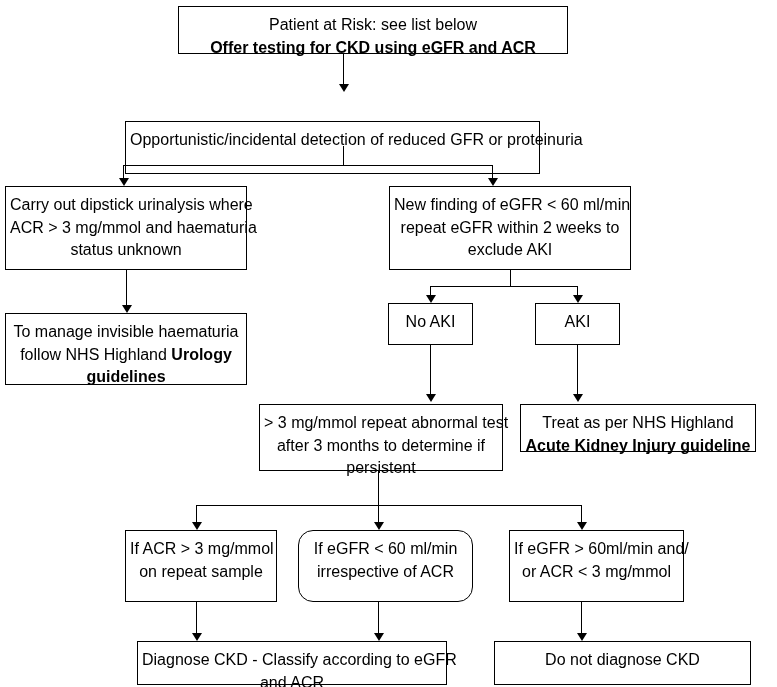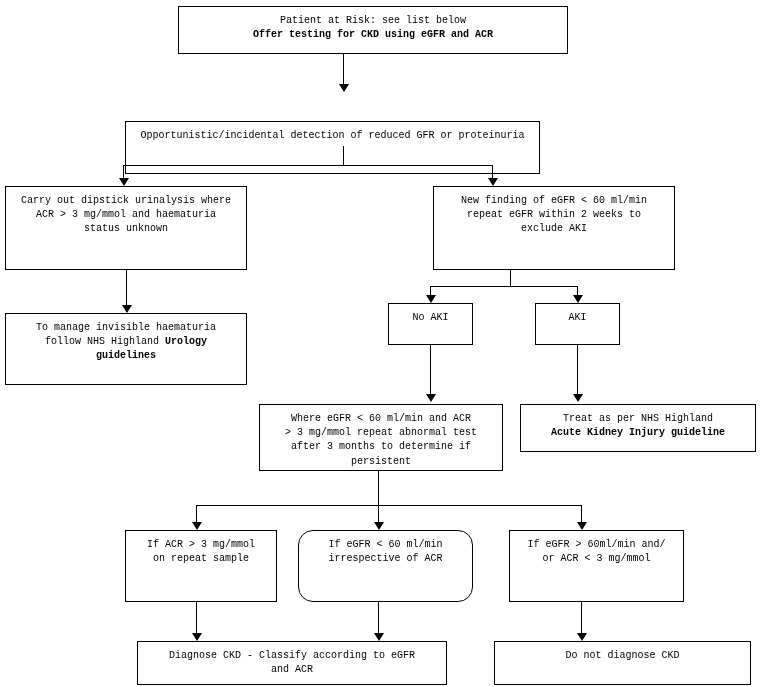--- a/index.html
+++ b/index.html
@@ -15,27 +15,26 @@
     background: #ffffff;
     font-family: "Liberation Sans", sans-serif;
     overflow: hidden;
   }
   .node {
     position: absolute;
     box-sizing: border-box;
     border: 1px solid #000000;
     background: #ffffff;
     color: #000000;
-    font-size: 10px;
+    font-size: 16px;
     line-height: 1.42;
     text-align: center;
     padding-top: 7px;
     padding-left: 4px;
     padding-right: 4px;
-    font-family: Liberation Mono, monospace;
   }
   .node .ln { display: block; white-space: pre; }
   .node .b { font-weight: bold; }
   .conn {
     position: absolute;
     background: #000000;
   }
   .vline { width: 1px; }
   .hline { height: 1px; }
   .arrow {
@@ -60,42 +59,41 @@
   <div class="node" style="left:125px; top:93px; width:415px; height:53px;margin-top:28px;">
     <span class="ln">Opportunistic/incidental detection of reduced GFR or proteinuria</span>
   </div>
 
   <div class="node" style="left:5px; top:186px; width:242px; height:84px;">
     <span class="ln">Carry out dipstick urinalysis where</span>
     <span class="ln">ACR &gt; 3 mg/mmol and haematuria</span>
     <span class="ln">status unknown</span>
   </div>
 
-  <div class="node" style="left:389px; top:186px; width:242px; height:84px;margin-left:44px;">
+  <div class="node" style="left:389px; top:186px; width:242px; height:84px;">
     <span class="ln">New finding of eGFR &lt; 60 ml/min</span>
     <span class="ln">repeat eGFR within 2 weeks to</span>
     <span class="ln">exclude AKI</span>
   </div>
 
   <div class="node" style="left:5px; top:313px; width:242px; height:72px;">
     <span class="ln">To manage invisible haematuria</span>
     <span class="ln"><span>follow NHS Highland </span><span class="b">Urology</span></span>
     <span class="ln b">guidelines</span>
   </div>
 
   <div class="node" style="left:388px; top:303px; width:85px; height:42px;">
     <span class="ln">No AKI</span>
   </div>
 
   <div class="node" style="left:535px; top:303px; width:85px; height:42px;">
     <span class="ln">AKI</span>
   </div>
 
   <div class="node" style="left:259px; top:404px; width:244px; height:67px;">
-    <span class="ln">Where eGFR &lt; 60 ml/min and ACR</span>
     <span class="ln">&gt; 3 mg/mmol repeat abnormal test</span>
     <span class="ln">after 3 months to determine if</span>
     <span class="ln">persistent</span>
   </div>
 
   <div class="node" style="left:520px; top:404px; width:236px; height:48px;">
     <span class="ln">Treat as per NHS Highland</span>
     <span class="ln b">Acute Kidney Injury guideline</span>
   </div>
 

